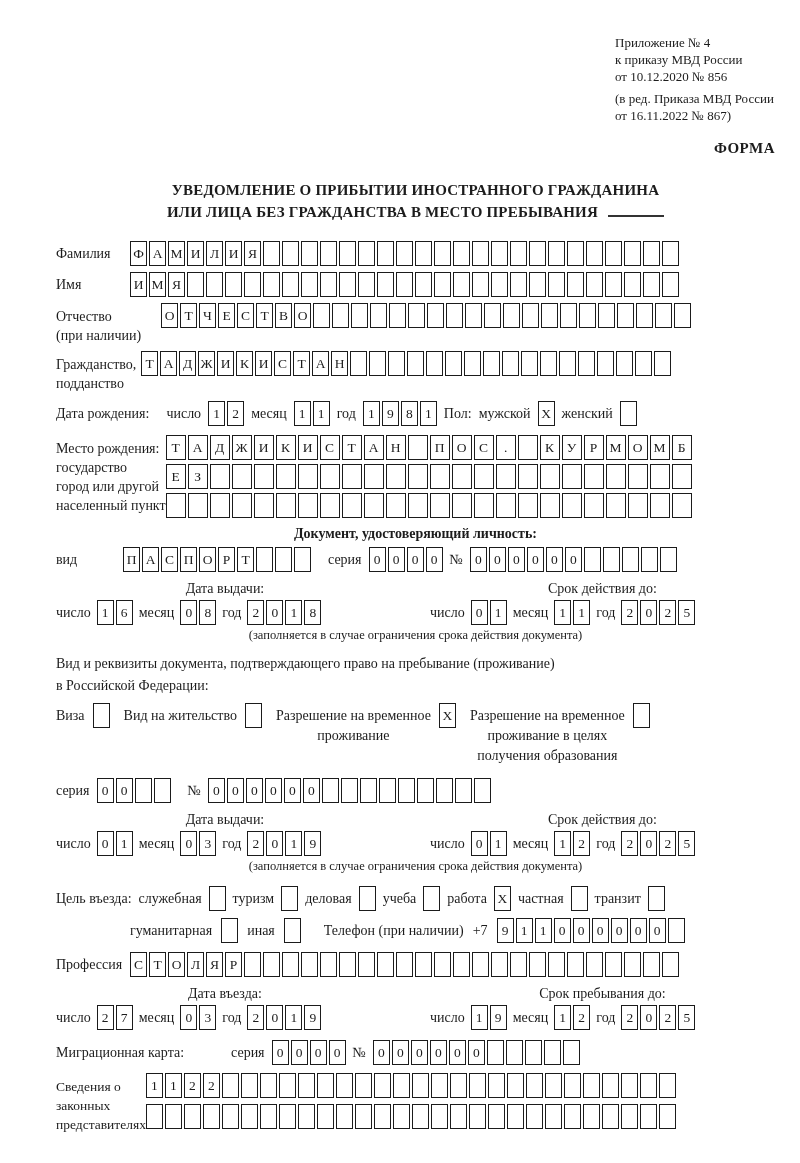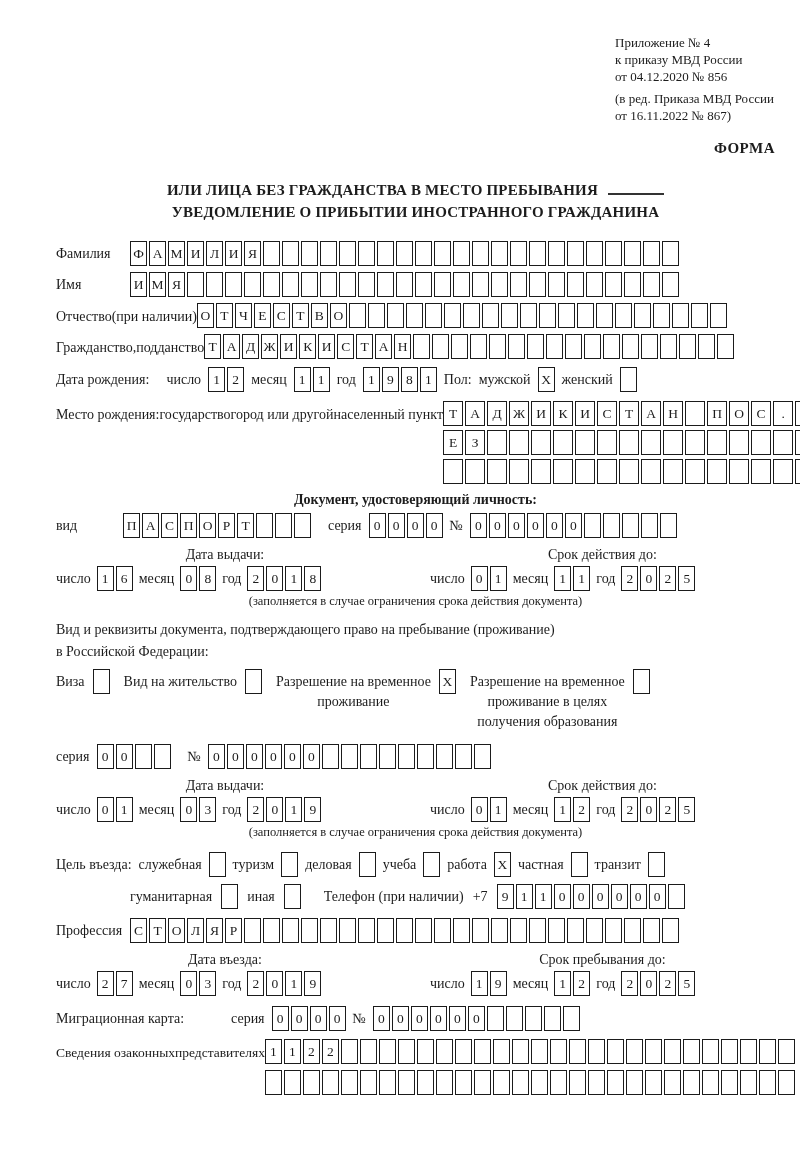--- a/index.html
+++ b/index.html
@@ -27,21 +27,21 @@
 
   .sec-head { margin-top: 26px; font-weight: bold; font-size: 15px; letter-spacing: .1px; }
 
   
   .frow { display: flex; align-items: flex-start; margin-top: 6px; font-size: 14px; font-family: Liberation Serif, serif; }
   .frow-first { margin-top: 18px; }
   .lbl { padding-top: 5px; }
   .w70  { flex: 0 0 74px; }
   .w85  { flex: 0 0 85px; }
   .w105 { flex: 0 0 105px; }
-  .lbl-stack { display: flex; flex-direction: row; line-height: 19px; padding-top: 4px; }
+  .lbl-stack { display: flex; flex-direction: column; line-height: 19px; padding-top: 4px; }
   .lbl-stack span { white-space: nowrap; }
 
   
   .cells { display: inline-flex; gap: 2px; flex-wrap: nowrap; }
   .cell {
     width: 17px; height: 25px;
     border: 1.6px solid #1b1b1b;
     display: inline-flex; align-items: center; justify-content: center;
     font-size: 13.5px; background: #fff; flex: 0 0 auto;
   }
@@ -78,32 +78,32 @@
   .phone-label { margin-left: 14px; }
 </style>
 </head>
 <body>
 
 <div class="page">
 
   <div class="annex">
     <div>Приложение № 4</div>
     <div>к приказу МВД России</div>
-    <div>от 04.12.2020 № 856</div>
+    <div>от 10.12.2020 № 856</div>
     <div class="ed">(в ред. Приказа МВД России</div>
     <div>от 16.11.2022 № 867)</div>
   </div>
 
   <div class="forma">ФОРМА</div>
 
   <div class="title">
+    <div>УВЕДОМЛЕНИЕ О ПРИБЫТИИ ИНОСТРАННОГО ГРАЖДАНИНА</div>
     <div>
       <span>ИЛИ ЛИЦА БЕЗ ГРАЖДАНСТВА В МЕСТО ПРЕБЫВАНИЯ</span><span class="blank-line"></span>
     </div>
-    <div>УВЕДОМЛЕНИЕ О ПРИБЫТИИ ИНОСТРАННОГО ГРАЖДАНИНА</div>
   </div>
 
 
   <div class="frow frow-first">
     <span class="lbl w70">Фамилия</span>
     <span class="cells">
         <span class="cell">Ф</span>
         <span class="cell">А</span>
         <span class="cell">М</span>
         <span class="cell">И</span>

